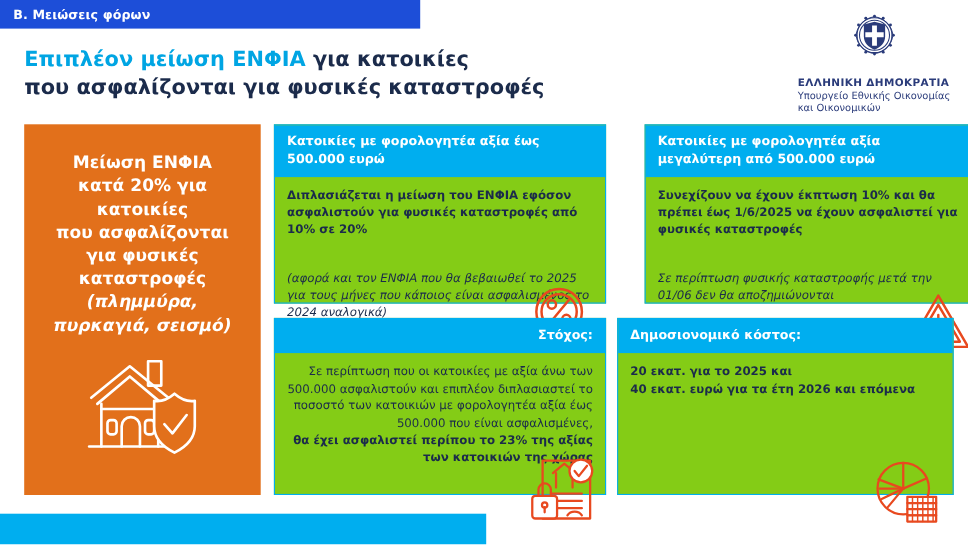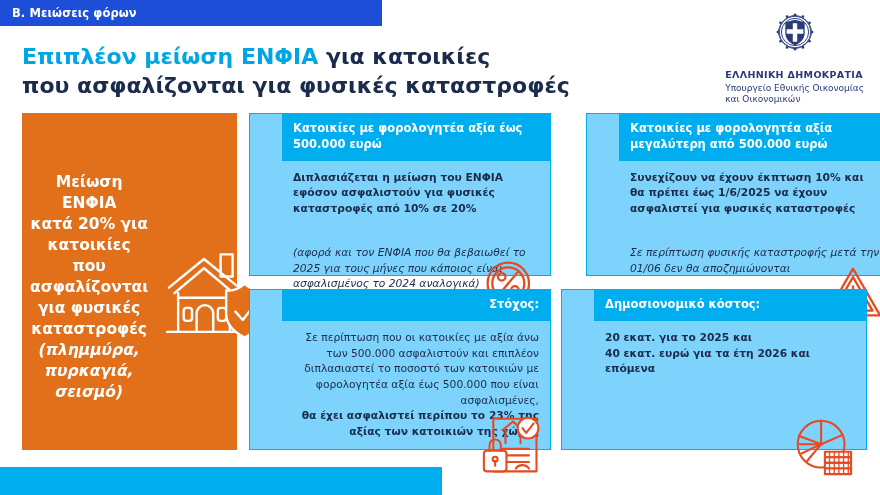--- a/index.html
+++ b/index.html
@@ -64,36 +64,36 @@
   }
 
   
   .heading {
     position: absolute;
     left: 22px; top: 42px;
     width: 640px;
     line-height: 1.33;
   }
   .heading-line {
-    font-size: 22px;
+    font-size: 19px;
     font-weight: bold;
     color: #1B2B4B;
   }
   .heading-line .hl { color: #00A5E3; }
 
   
   .orange-panel {
     position: absolute;
     left: 22px; top: 113px;
     width: 215px; height: 337px;
     background: #E2701B;
     display: flex;
-    flex-direction: row;
+    flex-direction: column;
     align-items: center;
-    padding-top: 12px;
+    padding-top: 25px;
   }
   .orange-text {
     color: #ffffff;
     text-align: center;
     font-size: 15.5px;
     font-weight: bold;
     line-height: 1.36;
     padding: 0 8px;
   }
   .orange-text .ital {
@@ -102,23 +102,22 @@
     display: block;
   }
   .house-icon {
     margin-top: 14px;
     width: 120px; height: 96px;
   }
 
   
   .card {
     position: absolute;
-    background: #7dd3fc;
+    background: #84cc16;
     border: 1.6px solid #00AEEF;
-    padding-left: 32px;
   }
   .card-head {
     background: #00AEEF;
     color: #ffffff;
     font-size: 11.5px;
     font-weight: bold;
     line-height: 1.38;
     padding: 7px 11px 8px 11px;
   }
   .card-body {

